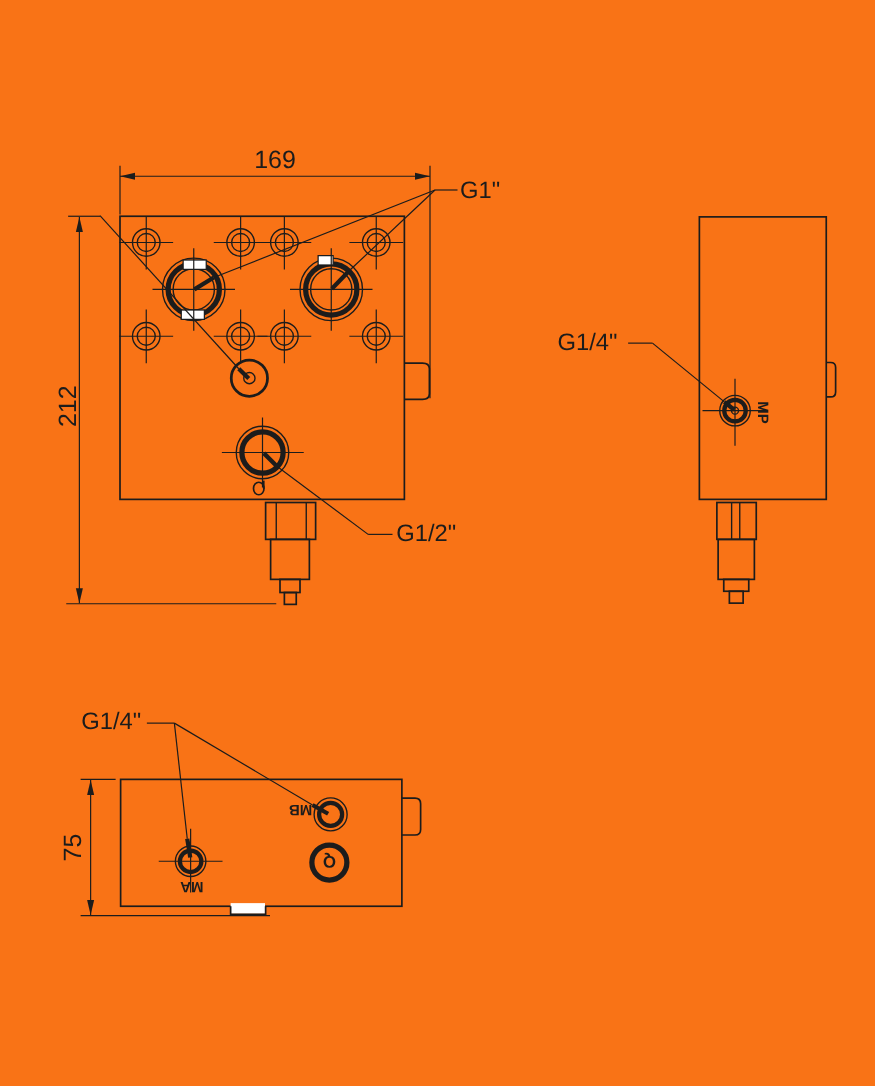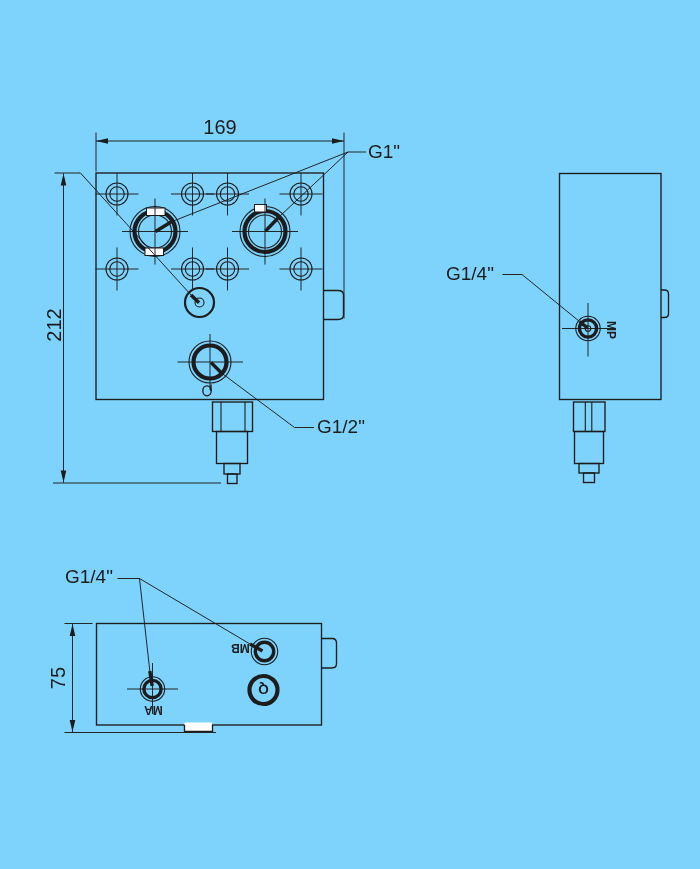--- a/index.html
+++ b/index.html
@@ -1,16 +1,16 @@
 <!DOCTYPE html>
 <html><head>
 <meta charset="utf-8">
 <style>
   html,body{margin:0;padding:0;background:#ffffff;}
-  .canvas{position:relative;width:700px;height:869px;background:#7dd3fc;overflow:hidden;}
+  .canvas{position:relative;width:700px;height:869px;background:#f97316;overflow:hidden;}
   svg{display:block;}
   
   .s  {stroke:#1c1c1c;fill:none;stroke-width:1.35;}  
   .t  {stroke:#1c1c1c;fill:none;stroke-width:1.1;}   
   .h  {stroke:#1c1c1c;fill:none;stroke-width:0.95;}  
   .b  {stroke:#1c1c1c;fill:none;stroke-width:4.2;}   
   .b3 {stroke:#1c1c1c;fill:none;stroke-width:3.4;}   
   .st {stroke:#1c1c1c;fill:none;stroke-width:3.4;stroke-linecap:butt;} 
   .m  {stroke:#1c1c1c;fill:none;stroke-width:2.2;}   
   .w  {fill:#ffffff;stroke:#1c1c1c;stroke-width:1;}  

